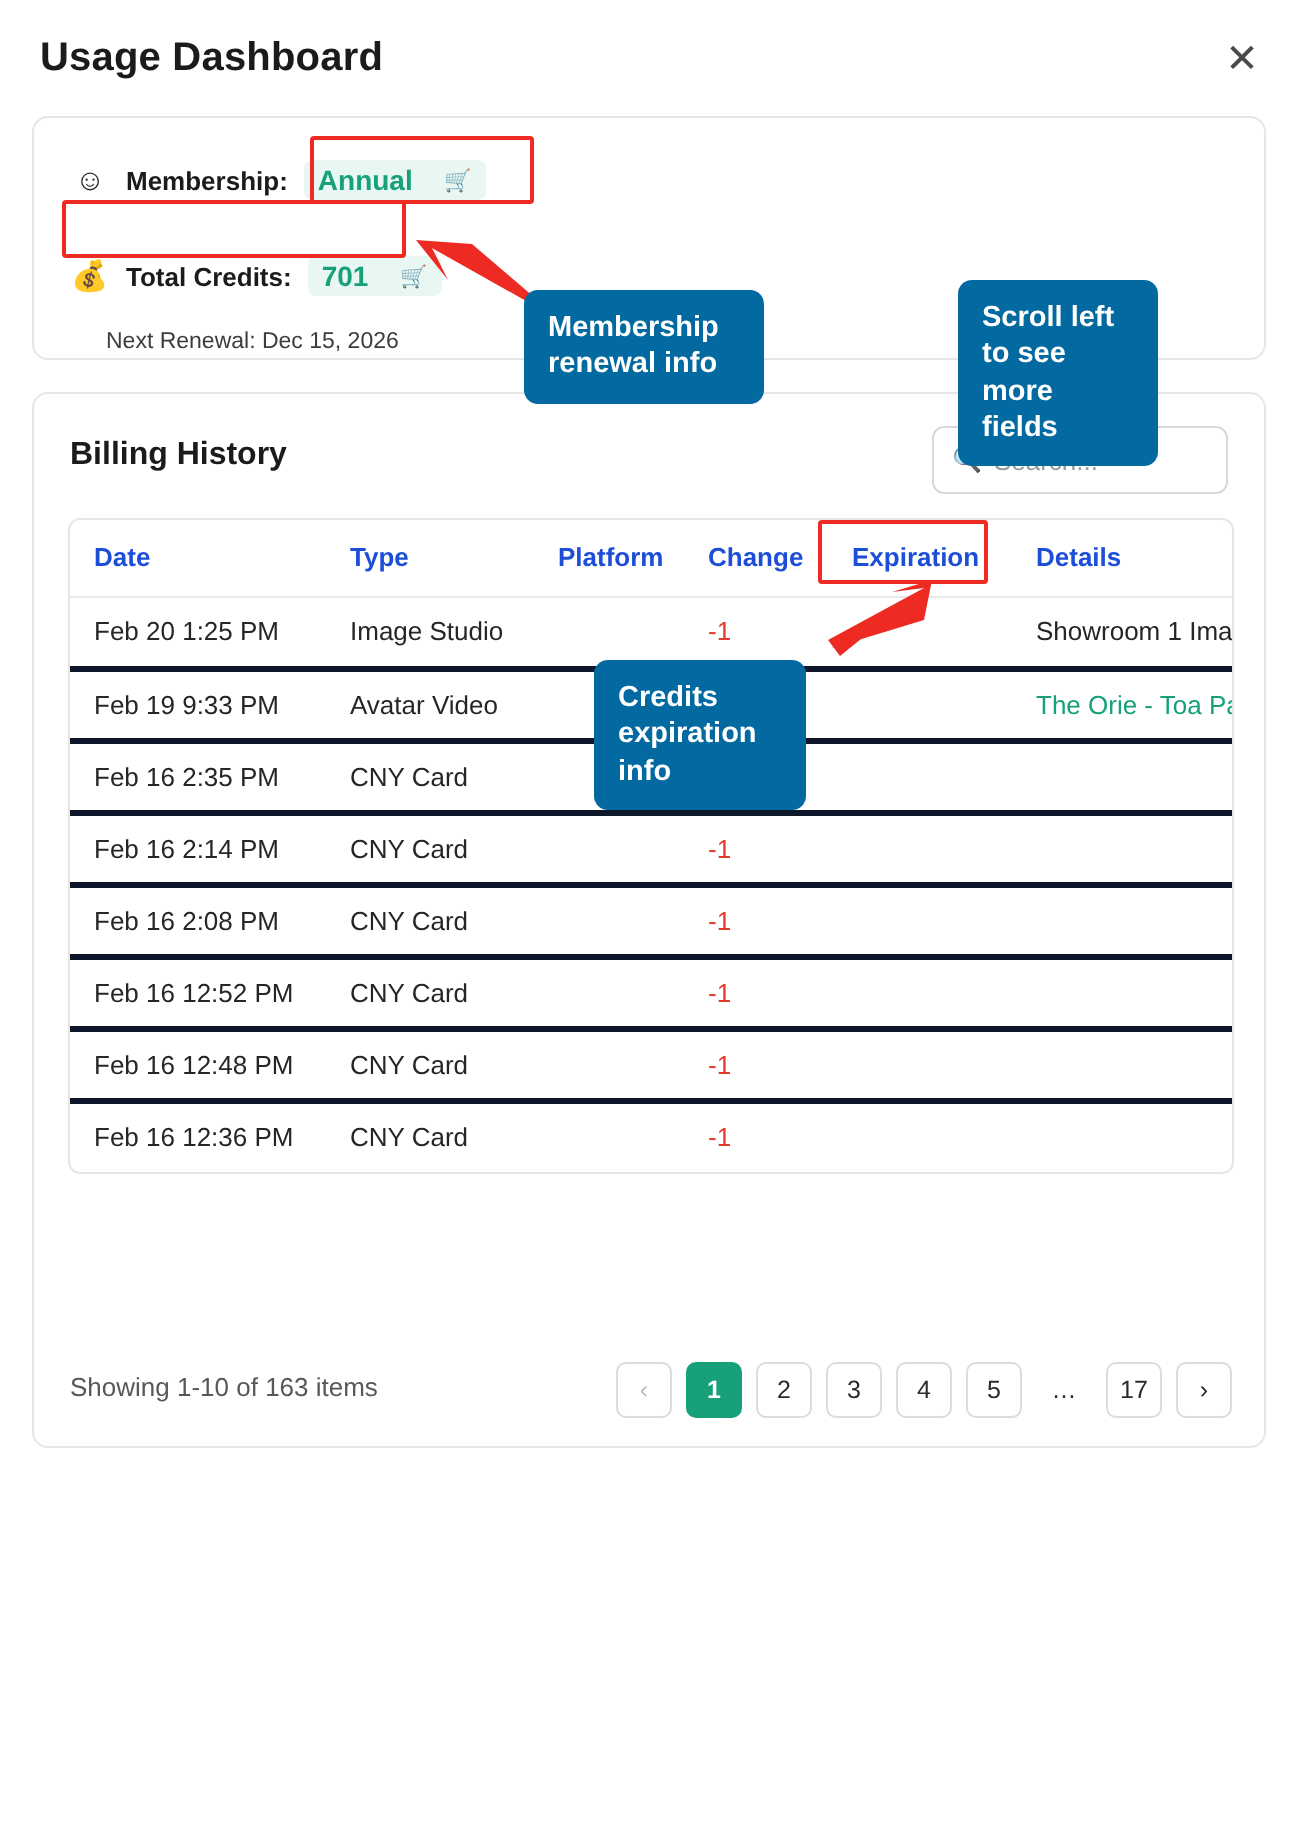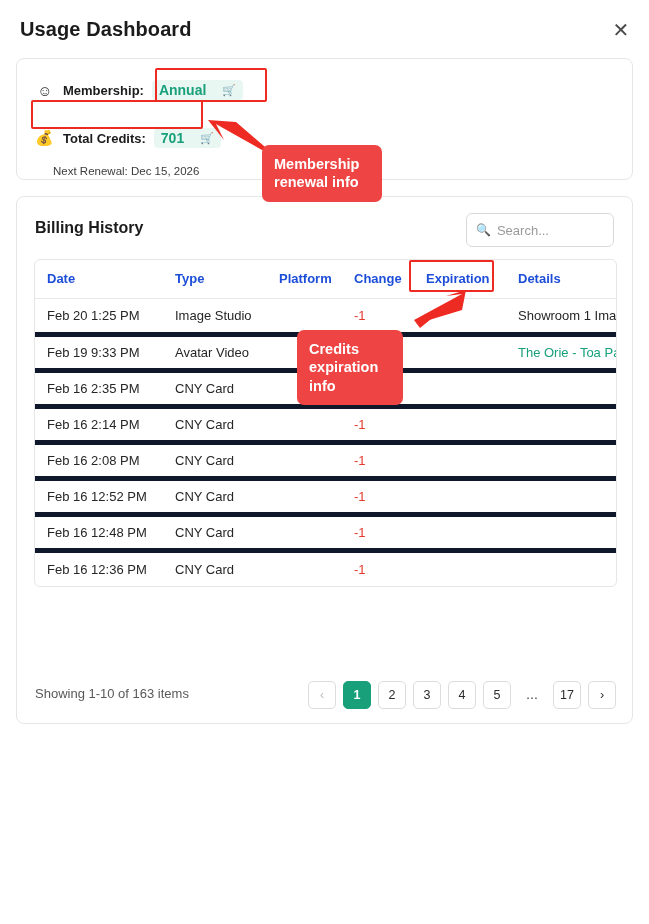--- a/index.html
+++ b/index.html
@@ -149,21 +149,21 @@
     overflow: hidden;
   }
   thead th {
     font-weight: 700;
     color: #1d4ed8;
     height: 38px;
     border-bottom: 1px solid #e9e9e9;
   }
   tbody td {
     color: #262626;
-    border-bottom: 5px solid #0f172a;
+    border-bottom: 3px solid #0f172a;
   }
   tbody tr:last-child td { border-bottom: none; }
   .col-date { width: 128px; }
   .col-type { width: 104px; }
   .col-platform { width: 75px; }
   .col-change { width: 72px; }
   .col-expiration { width: 92px; }
   .col-details { width: 112px; }
   .neg { color: #e5392f; }
   .link { color: #17a07a; }
@@ -205,21 +205,21 @@
 
   
   .hl {
     position: absolute;
     border: 2px solid #ee2b22;
     border-radius: 2px;
     pointer-events: none;
   }
   .callout {
     position: absolute;
-    background: #ef4444;
+    background: #0369a1;
     color: #fff;
     font-weight: 700;
     font-size: 14.5px;
     line-height: 1.26;
     border-radius: 7px;
     padding: 10px 12px;
   }
   .arrow-svg {
     position: absolute;
     pointer-events: none;
@@ -373,20 +373,25 @@
   <svg class="arrow-svg" style="left:410px; top:288px; width:70px; height:45px;" viewBox="0 0 70 45">
     <path d="M6 36 L52 6 L36 8 L56 2 L52 22 Z" fill="#ee2b22"></path>
     <path d="M52 6 L10 40 L4 32 Z" fill="#ee2b22"></path>
   </svg>
 
   <div class="callout" style="left:262px; top:145px; width:120px;">
     <div style="white-space:pre-line;">Membership
 renewal info</div>
   </div>
 
+  <div class="callout" style="left:479px; top:140px; width:100px;">
+    <div style="white-space:pre-line;">Scroll left
+to see
+more fields</div>
+  </div>
 
   <div class="callout" style="left:297px; top:330px; width:106px;">
     <div style="white-space:pre-line;">Credits
 expiration
 info</div>
   </div>
 
 </div>
 
 </body></html>

